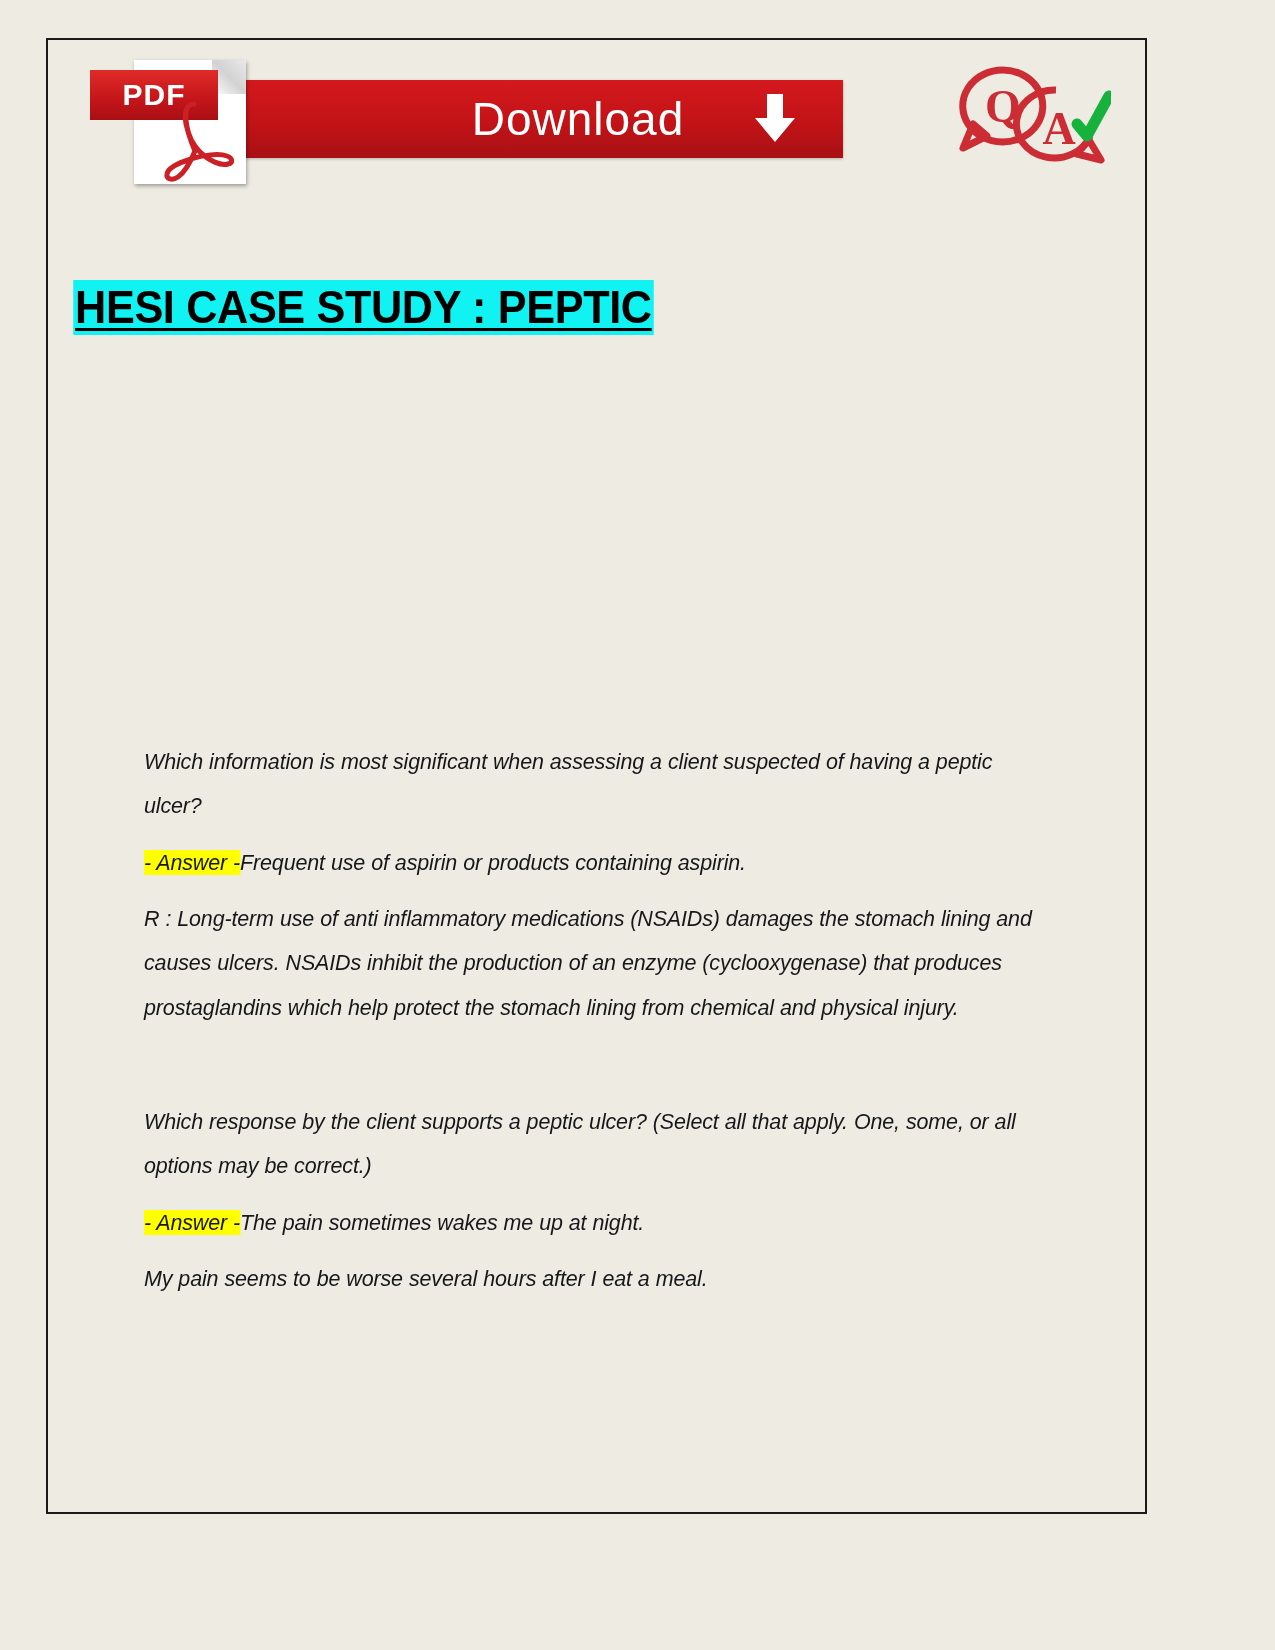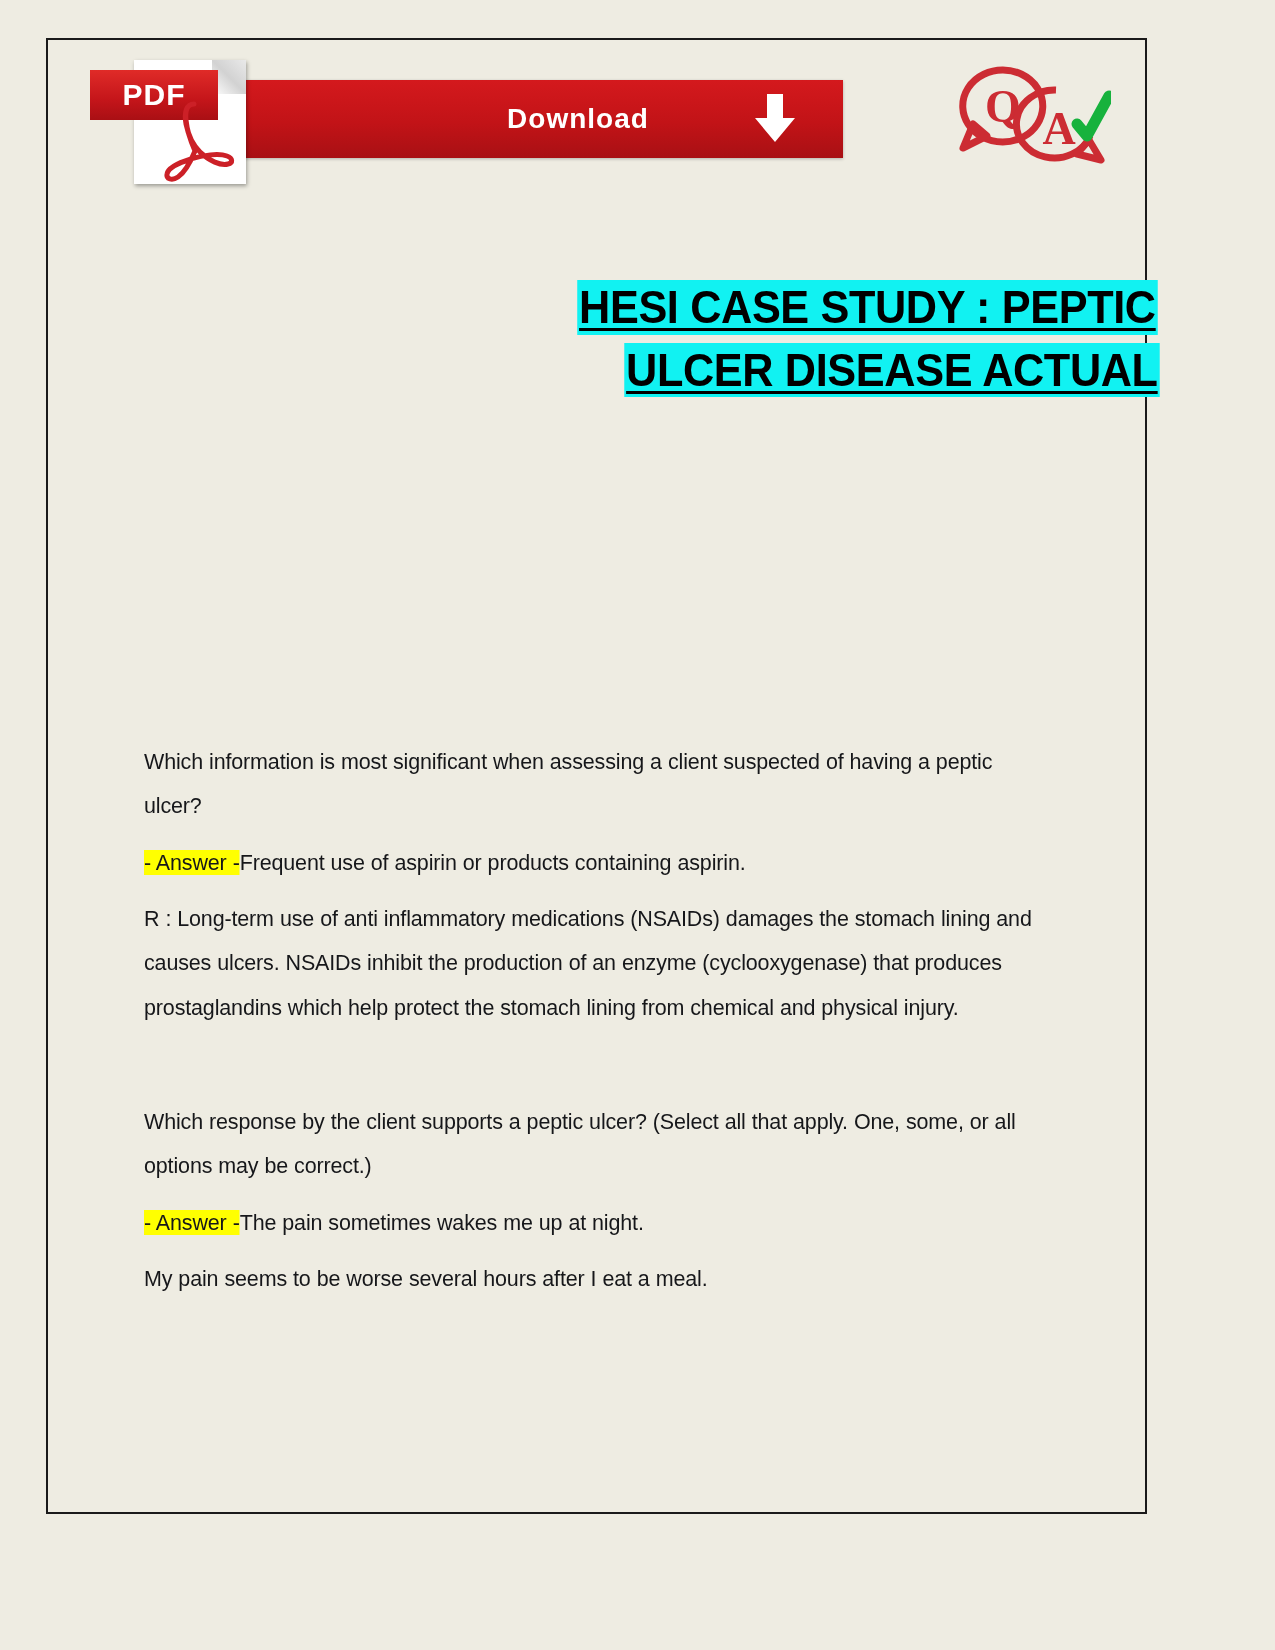--- a/index.html
+++ b/index.html
@@ -63,40 +63,39 @@
     width:705px; height:78px;
     background:linear-gradient(180deg,#d4191d 0%,#c21317 55%,#a81014 100%);
     z-index:1;
     box-shadow:0 1px 3px rgba(0,0,0,.25);
   }
   .dl-text {
     position:absolute; left:330px; top:40px;
     width:400px; height:78px;
     display:flex; align-items:center; justify-content:center;
     color:#ffffff;
-    font-size:28px; font-weight:bold;
+    font-size:46px; font-weight:normal;
     letter-spacing:1px;
     z-index:2;
     font-family:"Liberation Sans", sans-serif;
   }
   .dl-arrow {
     position:absolute; left:700px; top:52px;
     width:54px; height:54px; z-index:2;
   }
 
   .qa-logo {
     position:absolute; right:34px; top:22px;
     width:160px; height:110px;
   }
 
   
   .title-block {
     position:absolute; left:0; top:240px; width:100%;
-    text-align:right;
-    margin-left:38px;
+    text-align:left;
   }
   .title-line { margin-bottom:8px; line-height:1.12; }
   .title-line span {
     display:inline;
     background:#11f2f2;
     color:#000000;
     font-family:"Liberation Sans", sans-serif;
     font-weight:bold;
     font-size:47px;
     letter-spacing:-0.4px;
@@ -106,20 +105,21 @@
     text-decoration-thickness:3px;
     transform:scaleX(0.92);
     display:inline-block;
   }
 
   
   .body-block {
     position:absolute;
     left:96px; top:700px;
     width:930px;
+    font-style:italic;
   }
   .para {
     color:#16171a;
     font-family:"Liberation Sans", sans-serif;
     font-size:22.5px;
     line-height:1.97;
     margin-bottom:12px;
     letter-spacing:-0.15px;
     word-spacing:0.2px;
     transform:scaleX(0.955);
@@ -167,23 +167,20 @@
       <text x="108" y="82" font-family="'Liberation Serif', serif" font-size="46" font-weight="bold" fill="#cc2c33" text-anchor="middle">A</text>
 
       <path d="M126 62 L136 74 L158 34" fill="none" stroke="#17b23d" stroke-width="11" stroke-linecap="round" stroke-linejoin="round"></path>
     </svg>
   </div>
 
   <div class="title-block">
     <div class="title-line">
       <span>HESI CASE STUDY : PEPTIC</span>
     </div>
-    <div class="title-line">
-      <span>ULCER DISEASE ACTUAL</span>
-    </div>
   </div>
 
   <div class="body-block">
 
     <p class="para">Which information is most significant when assessing a client suspected of having a peptic ulcer?</p>
 
     <p class="para">
       <span class="hl-yellow">- Answer -</span><span>Frequent use of aspirin or products containing aspirin.</span>
     </p>
 

